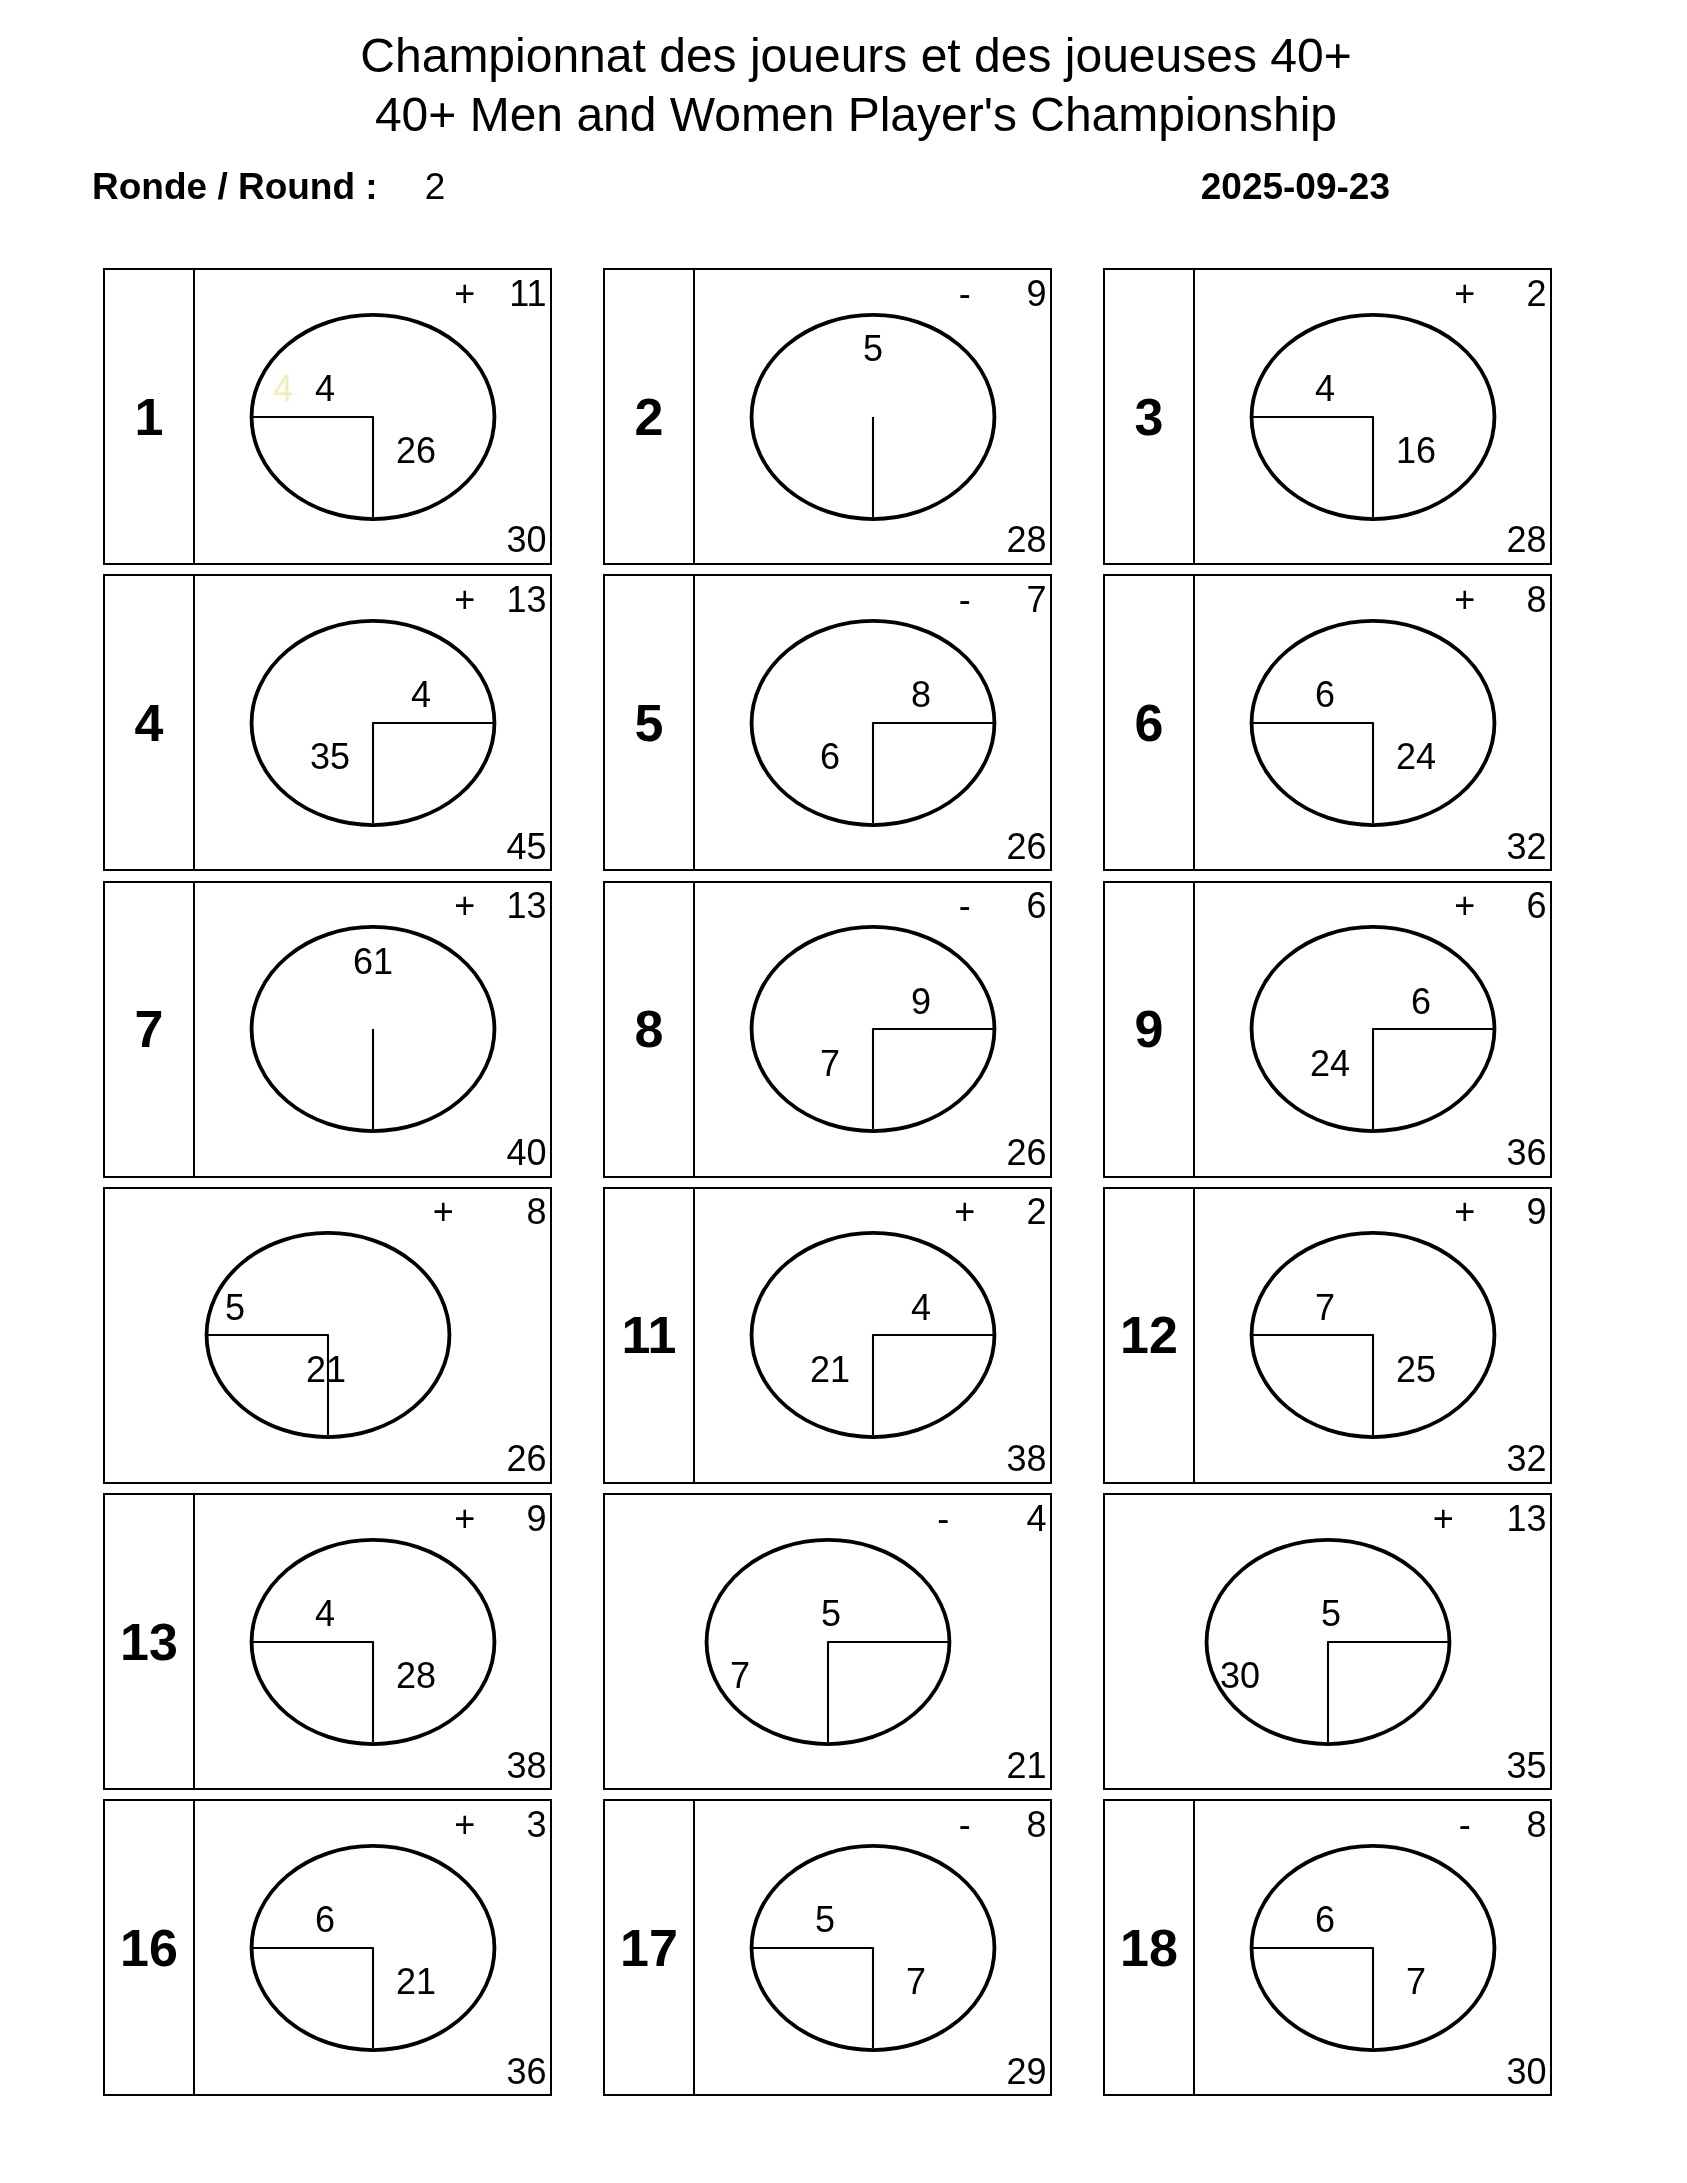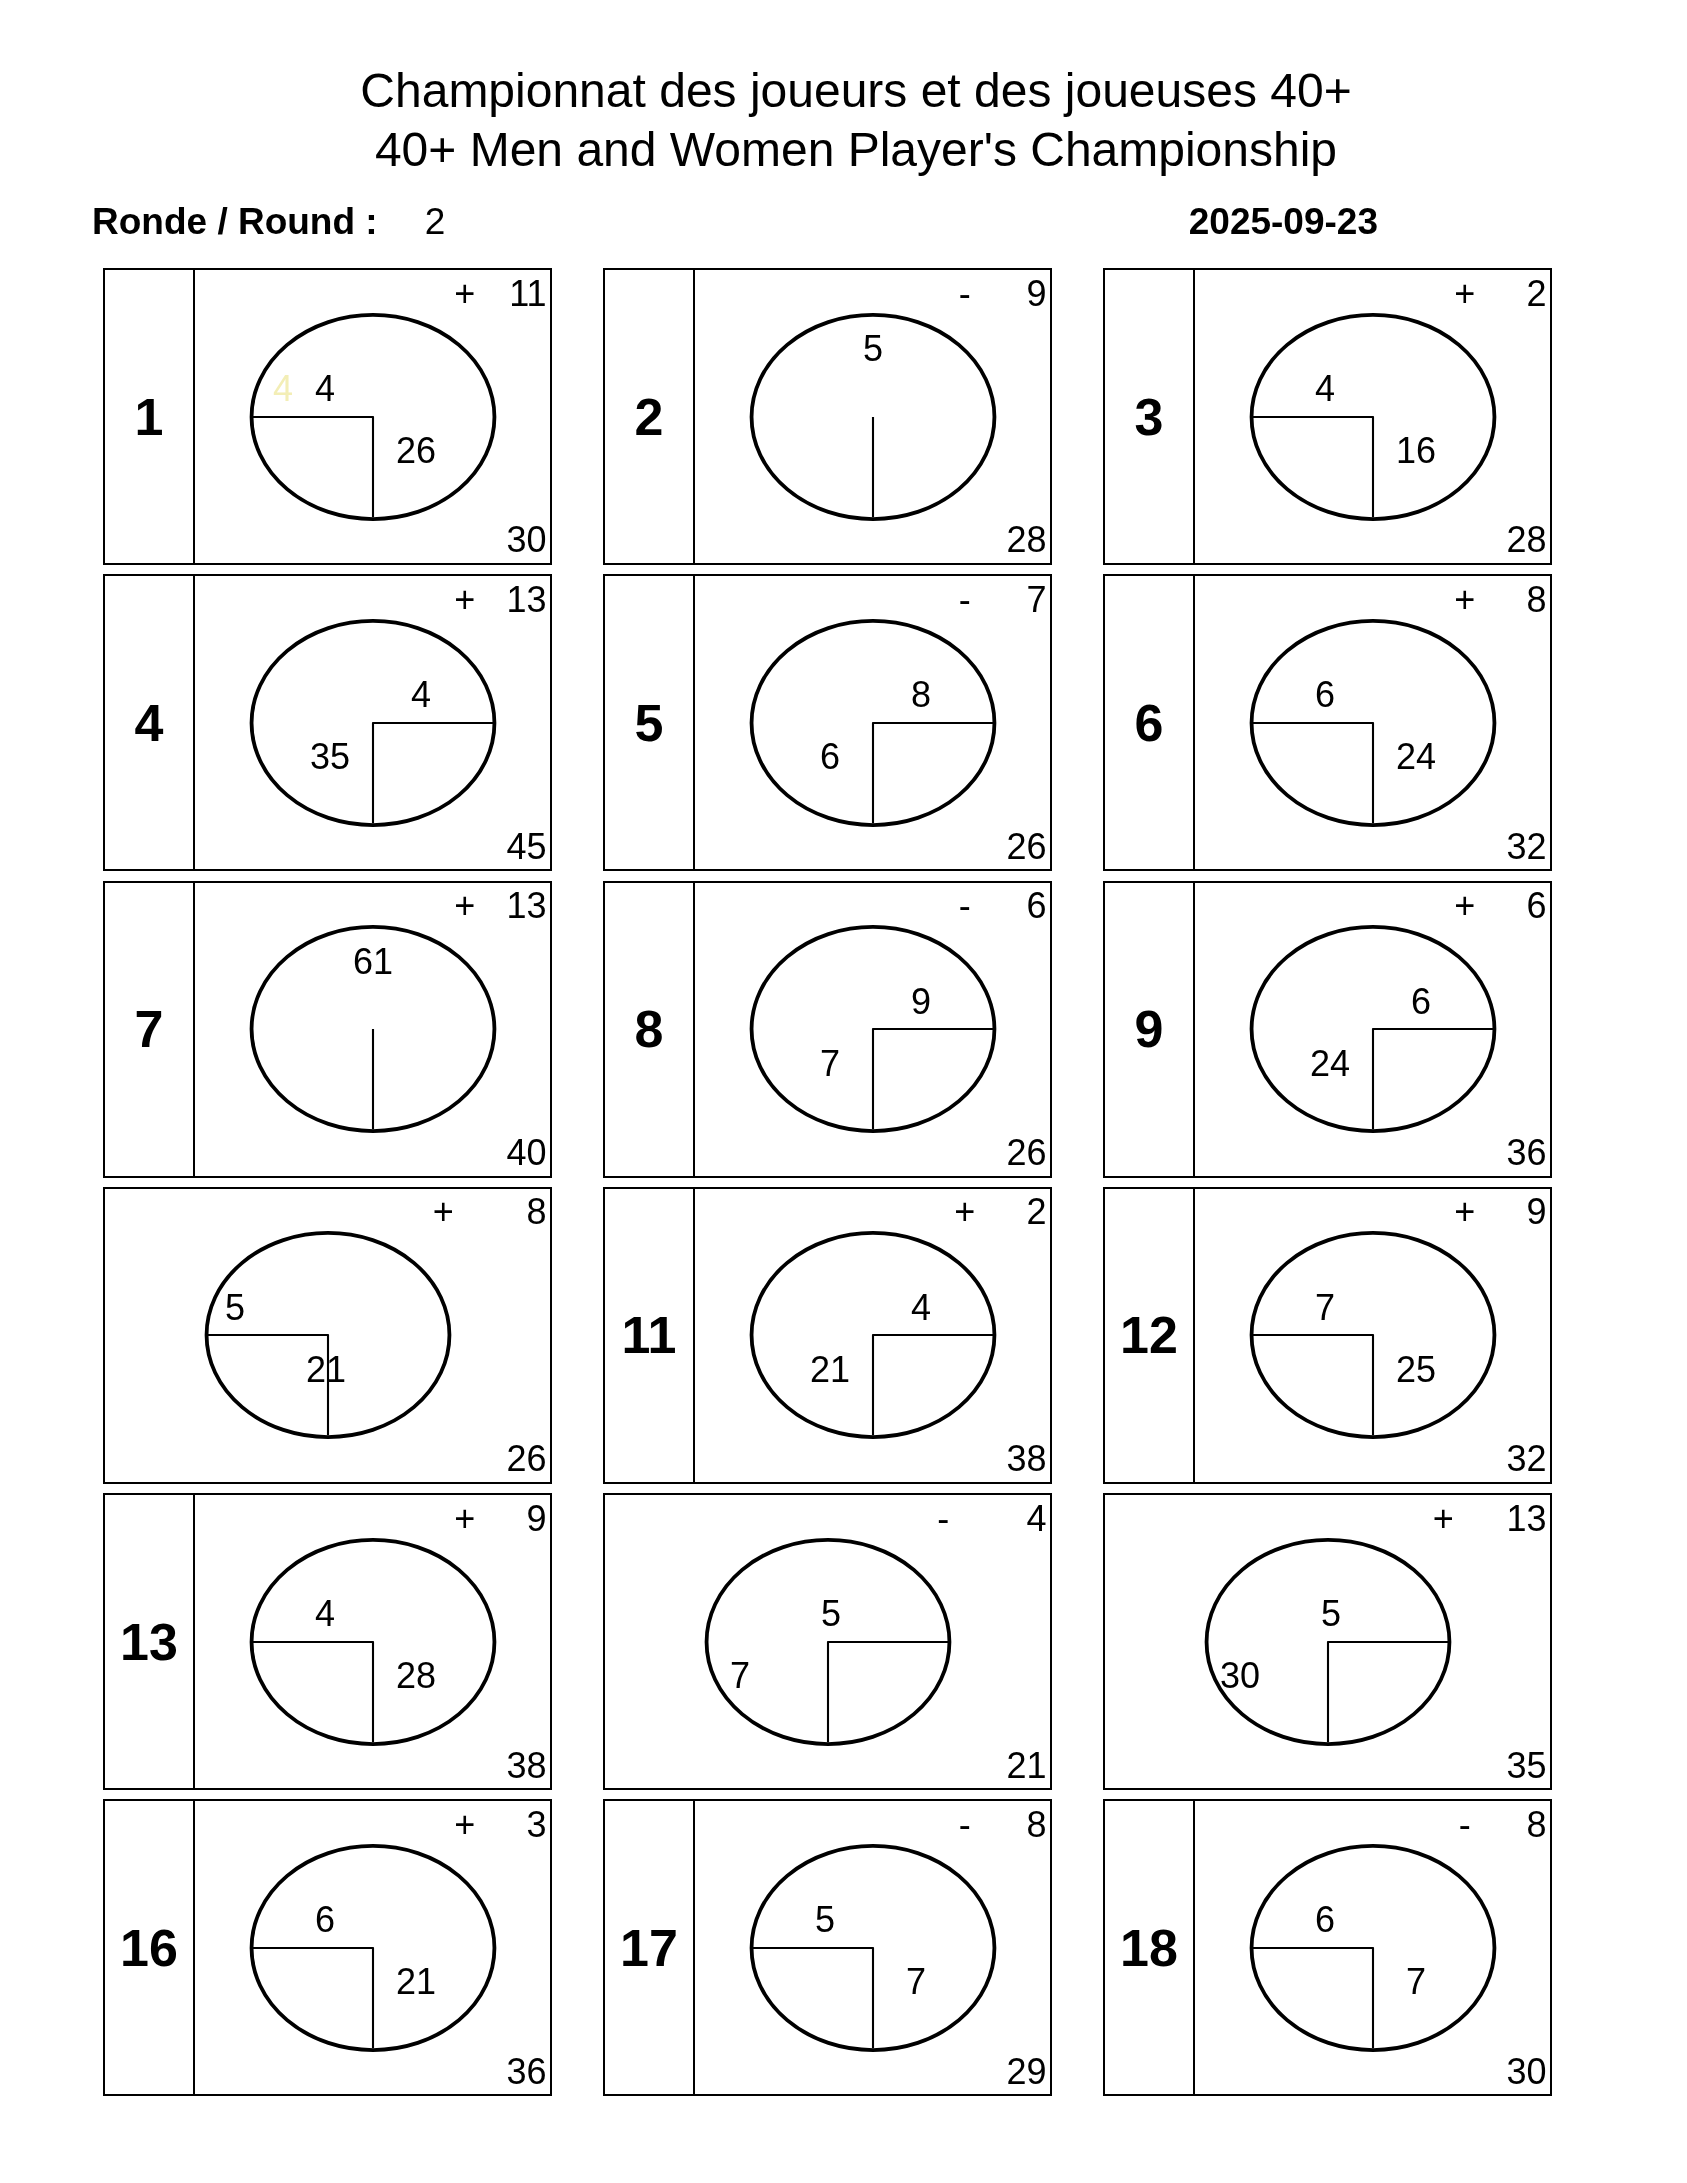--- a/index.html
+++ b/index.html
@@ -1,26 +1,26 @@
 <!DOCTYPE html>
 <html style="--ghost: #f3eeb6;font-size:13.5px"><head>
 <meta charset="utf-8">
 <style>
   * { margin:0; padding:0; box-sizing:border-box; }
   html,body { background:#fff; }
   body {
     width:1687px; height:2183px; position:relative;
     font-family:"Liberation Sans", sans-serif; color:#000;
   }
-  .title-block { padding-top:61px; padding-left:25px; text-align:center;
+  .title-block { padding-top:26px; padding-left:25px; text-align:center;
     font-size:48px; line-height:59px; }
   .round-row { position:relative; margin:22px 293px 0 92px; height:46px;
     font-size:37px; font-weight:bold; }
   .round-value { font-weight:normal; margin-left:47px; }
-  .round-date { position:absolute; right:16px; top:0; }
+  .round-date { position:absolute; right:4px; top:0; }
 
   .grid { position:absolute; left:103px; top:268px;
     display:grid; grid-template-columns:repeat(3,449px); grid-auto-rows:297px;
     column-gap:51px; row-gap:9.3px; }
 
   .cell { display:flex; border:2.5px solid #000; background:#fff; }
   .numbox { width:90px; border-right:2.5px solid #000; flex:none;
     display:flex; align-items:center; justify-content:center;
     font-size:52px; font-weight:bold; }
   .diagram { flex:1; position:relative; font-size:36px; }

